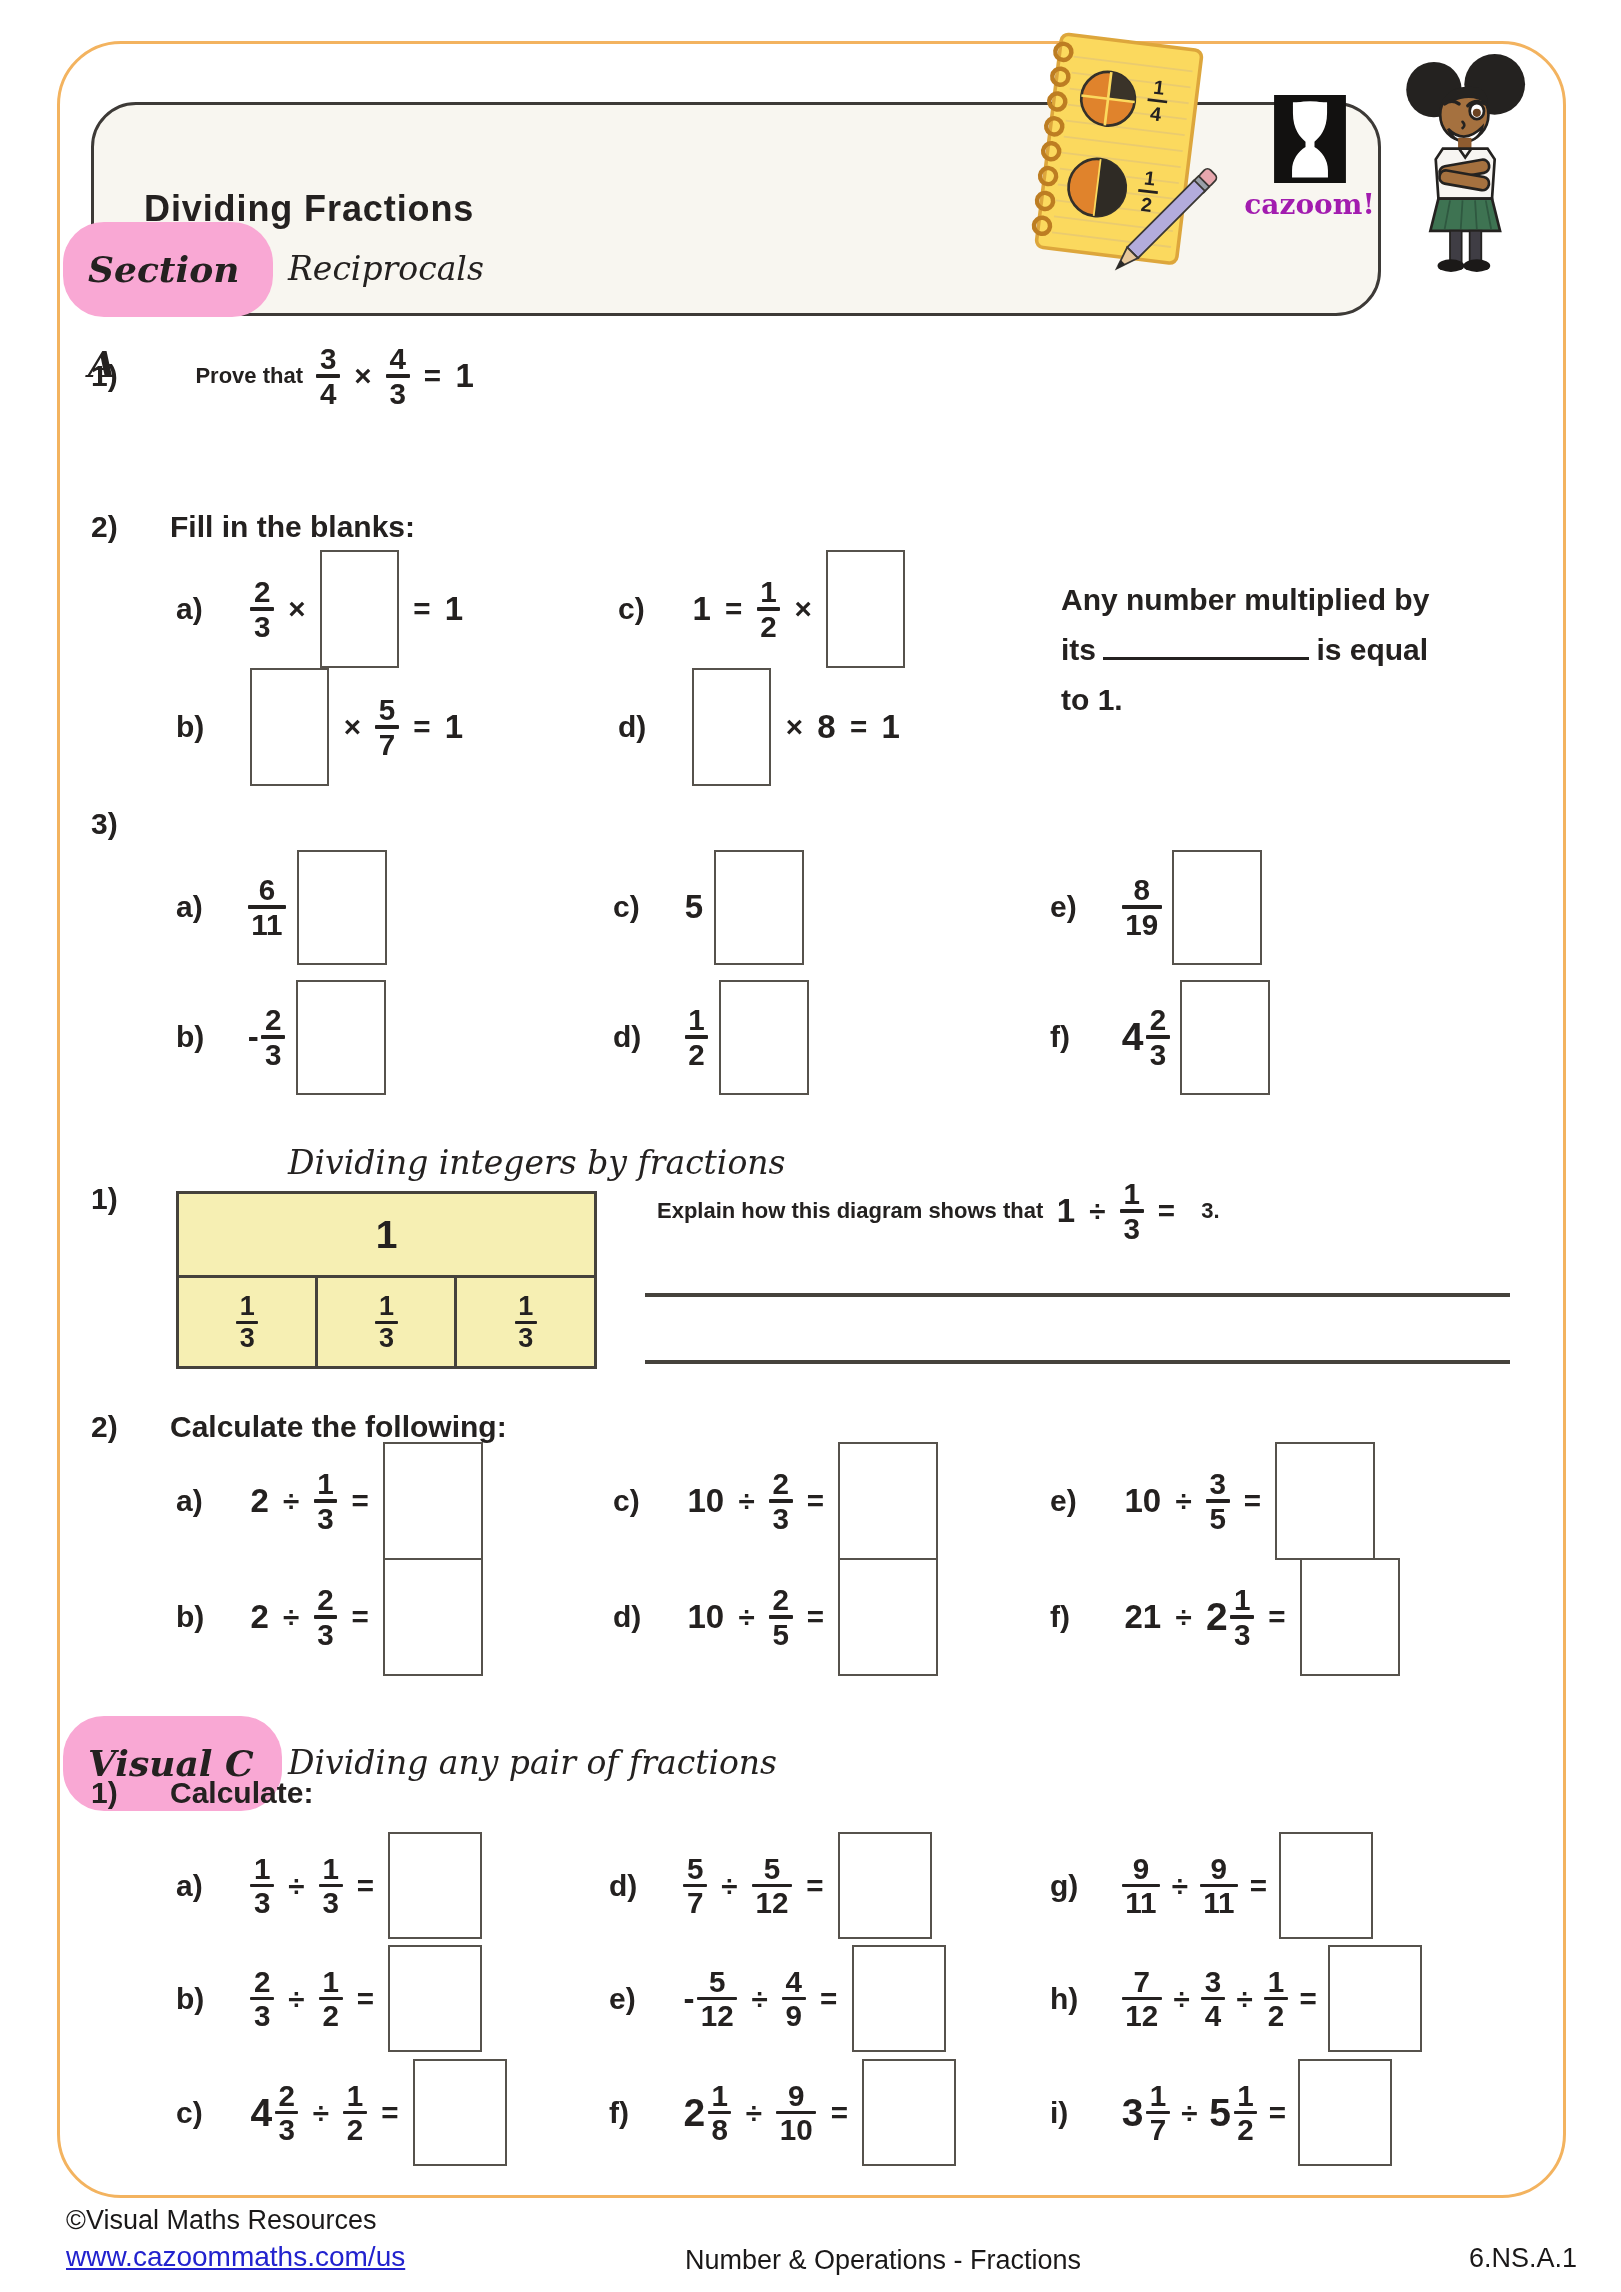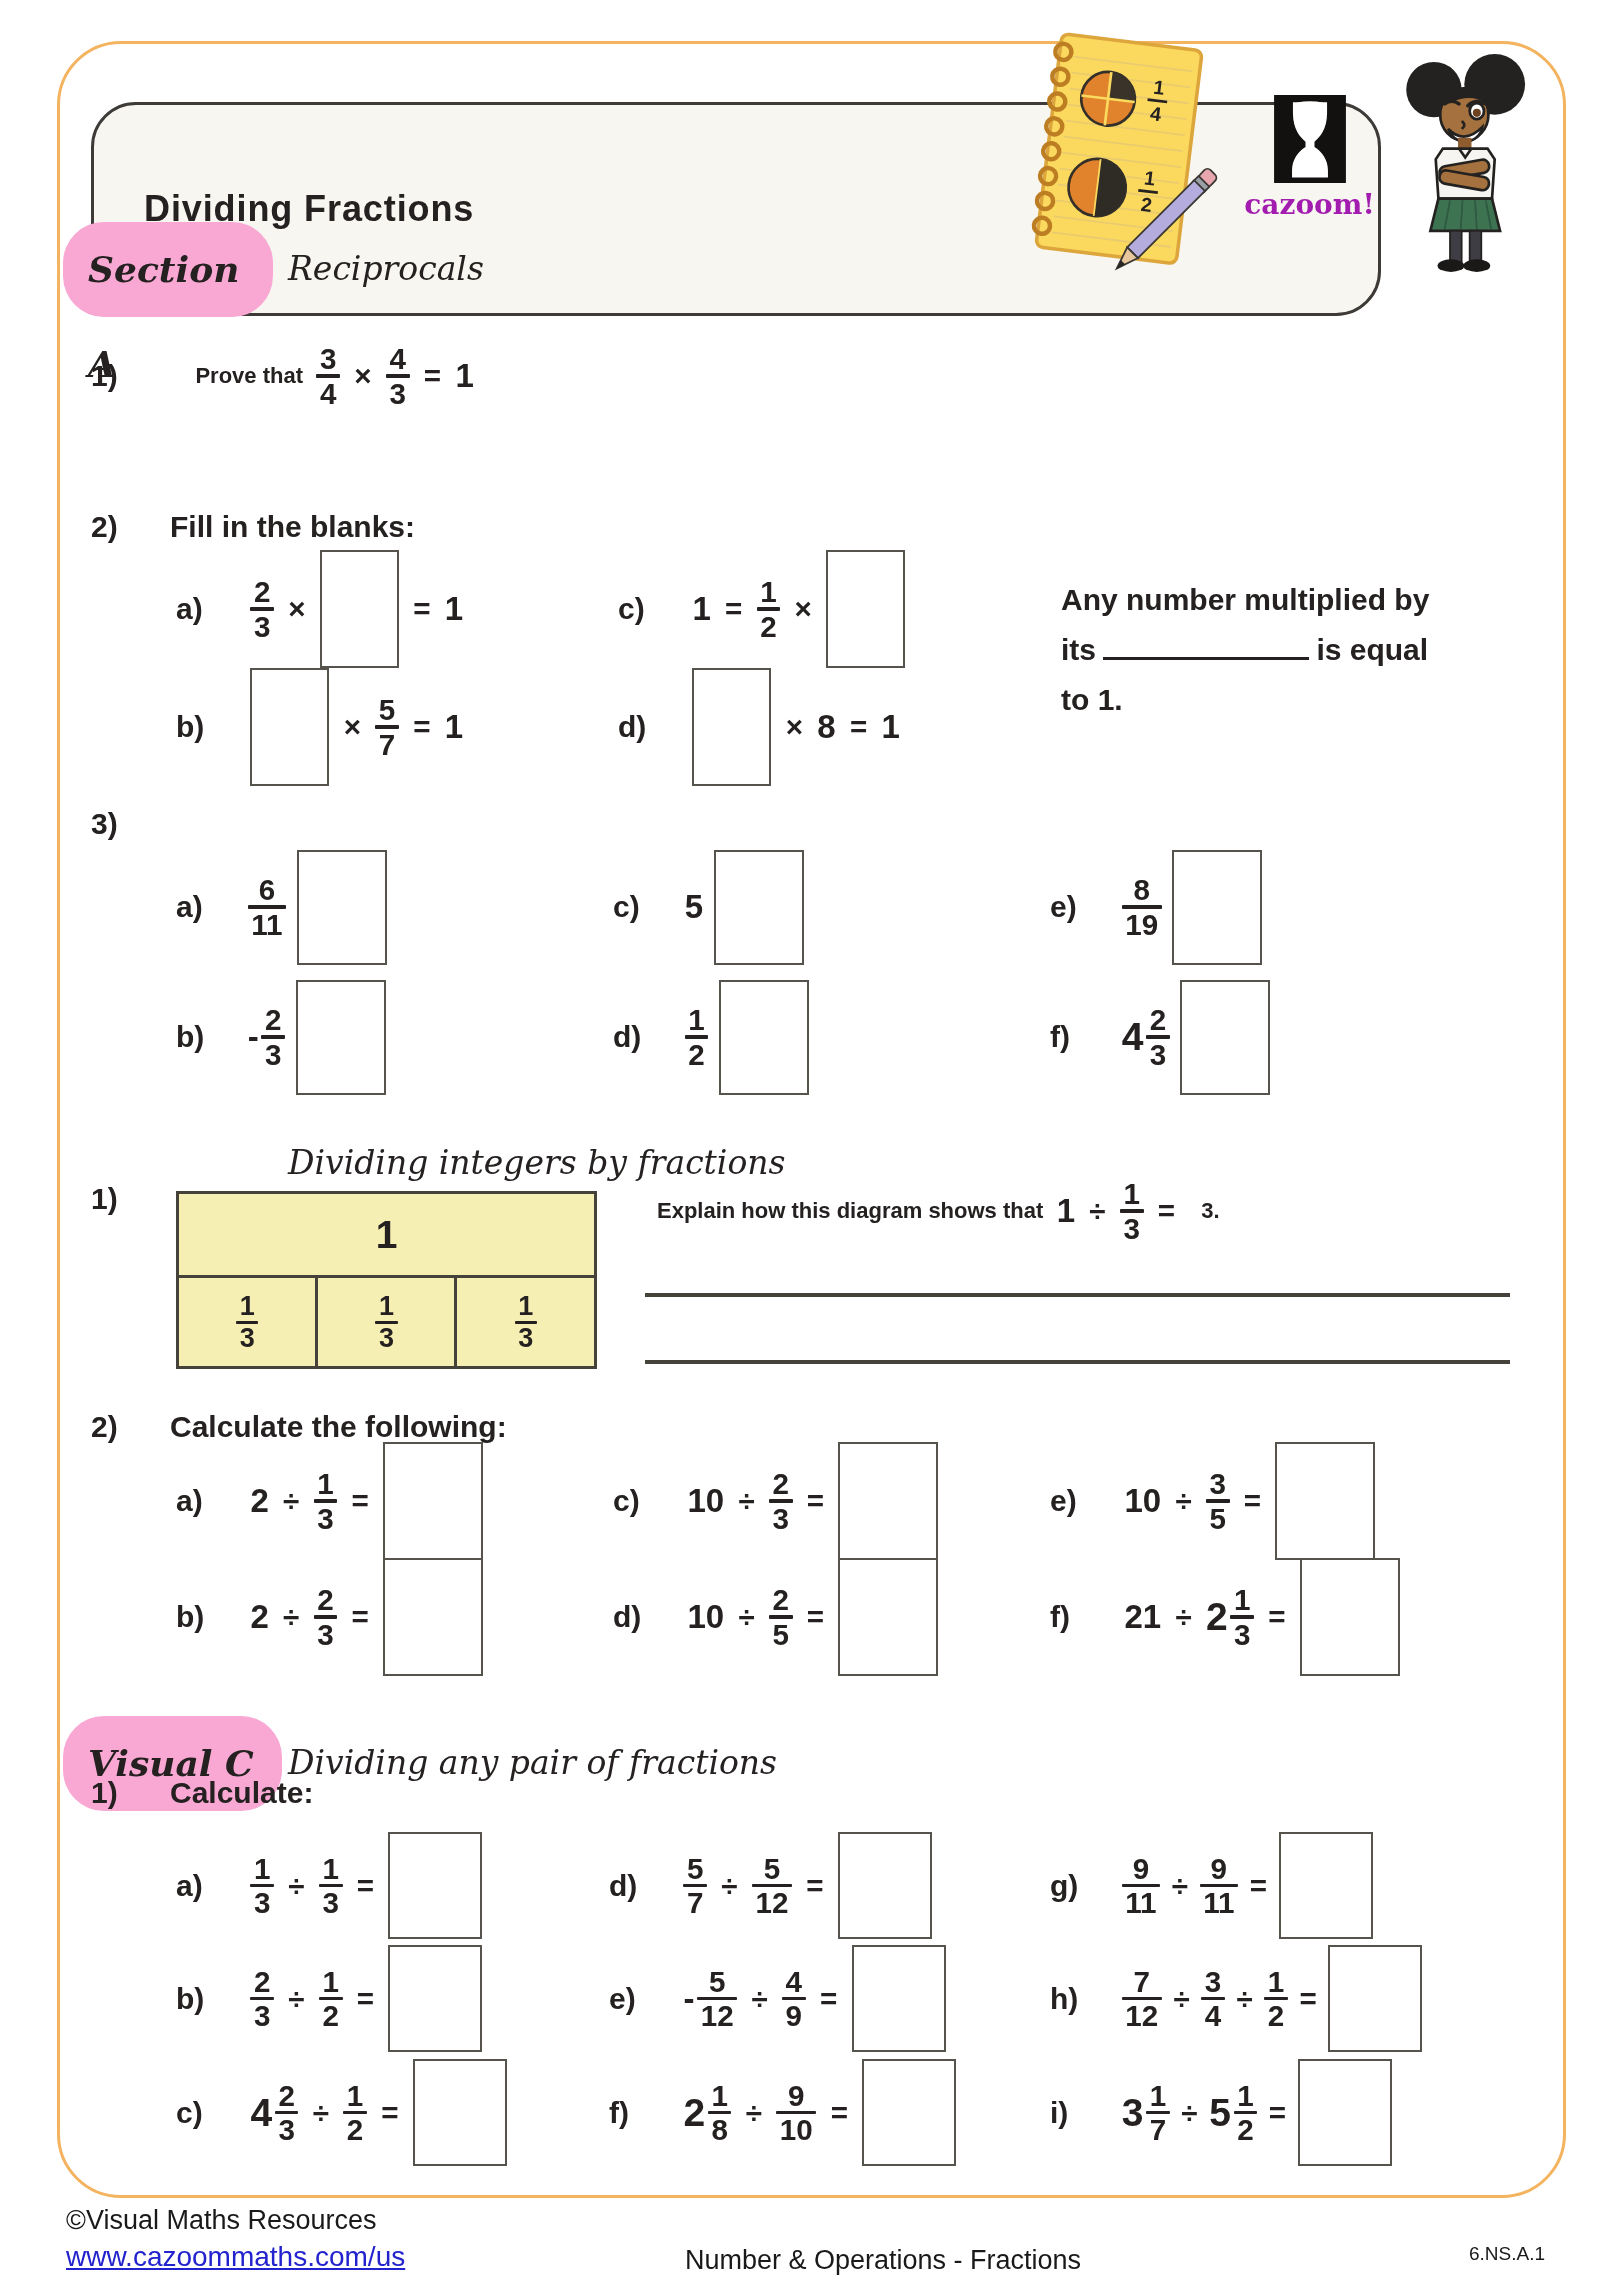--- a/index.html
+++ b/index.html
@@ -77,21 +77,21 @@
   .diagram .fn,.diagram .fd{font-size:27px;}
 
   .ansline{position:absolute;left:645px;width:865px;height:3.6px;background:#45423C;}
 
   
   .foot-copy{position:absolute;left:66px;top:2205px;font-size:27px;color:#1A1818;}
   .foot-link{position:absolute;left:66px;top:2241px;font-size:28px;color:#2222CE;
              text-decoration:underline;cursor:pointer;}
   .foot-center{position:absolute;left:72px;top:2245px;width:1622px;text-align:center;
                font-size:27px;color:#1A1818;}
-  .foot-std{position:absolute;left:1469px;top:2243px;font-size:19px;color:#1A1818;}
+  .foot-std{position:absolute;left:1469px;top:2243px;font-size:27px;color:#1A1818;}
 
   svg text{font-family:"Liberation Sans",sans-serif;}
 </style>
 </head>
 <body>
 
 <div id="page">
 
   <div class="frame"></div>
 

